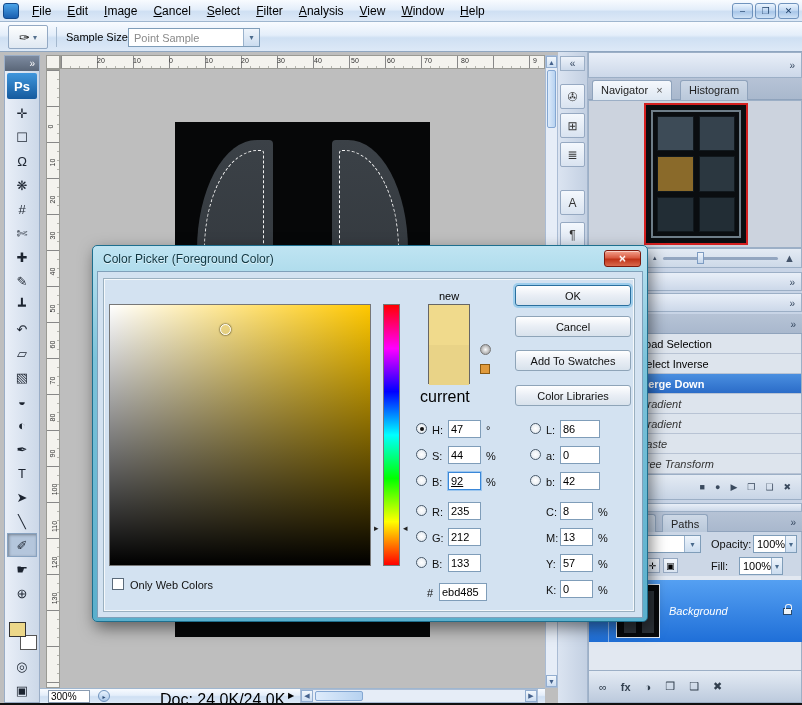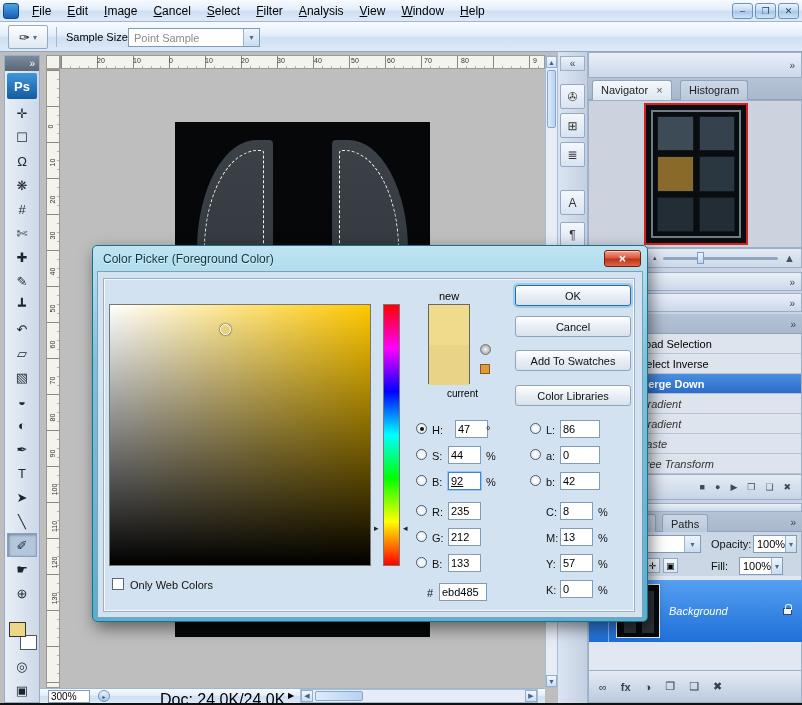--- a/index.html
+++ b/index.html
@@ -398,32 +398,32 @@
 
       <div class="abs" style="left:285px;top:32px;width:17px;height:262px;border:1px solid #777;background:linear-gradient(180deg,#f00 0%,#f0f 16.7%,#00f 33.3%,#0ff 50%,#0f0 66.7%,#ff0 83.3%,#f00 100%)"></div>
       <span class="abs" style="left:276px;top:251px;font-size:9px;color:#222">▸</span>
       <span class="abs" style="left:305px;top:251px;font-size:9px;color:#222">◂</span>
 
       <span class="abs" style="left:330px;top:18px;width:42px;text-align:center;font-size:11px">new</span>
       <div class="abs" style="left:330px;top:32px;width:42px;height:80px;border:1px solid #666">
         <div style="height:40px;background:#f0da8c"></div>
         <div style="height:40px;background:#e9d387"></div>
       </div>
-      <span class="abs" style="left:322px;top:116px;width:58px;text-align:right;font-size:10px">current</span>
+      <span class="abs" style="left:322px;top:116px;width:58px;text-align:left;font-size:16px">current</span>
       <span class="abs" style="left:382px;top:72px;width:11px;height:11px;border-radius:50%;background:radial-gradient(#fafafa,#8e8e8e);border:1px solid #777"></span>
       <span class="abs" style="left:382px;top:92px;width:10px;height:10px;background:#e09a3c;border:1px solid #8a5a14"></span>
 
       <div class="btn primary" style="left:417px;top:13px">OK</div>
       <div class="btn" style="left:417px;top:44px">Cancel</div>
       <div class="btn" style="left:417px;top:113px">Color Libraries</div>
       <div class="btn" style="left:417px;top:78px">Add To Swatches</div>
 
       <span class="radio checked" style="left:318px;top:151px"></span>
       <span class="flabel" style="left:334px;top:152px">H:</span>
-      <input class="numfield" style="left: 350px; top: 148px; margin-left: 7px;" value="47">
+      <input class="numfield" style="left: 350px; top: 148px;" value="47">
       <span class="flabel" style="left:388px;top:152px">°</span>
       <span class="radio" style="left:318px;top:177px"></span>
       <span class="flabel" style="left:334px;top:178px">S:</span>
       <input class="numfield" style="left: 350px; top: 174px;" value="44">
       <span class="flabel" style="left:388px;top:178px">%</span>
       <span class="radio" style="left:318px;top:203px"></span>
       <span class="flabel" style="left:334px;top:204px">B:</span>
       <input class="numfield focused" style="left: 350px; top: 200px; text-decoration: underline;" value="92">
       <span class="flabel" style="left:388px;top:204px">%</span>
 

